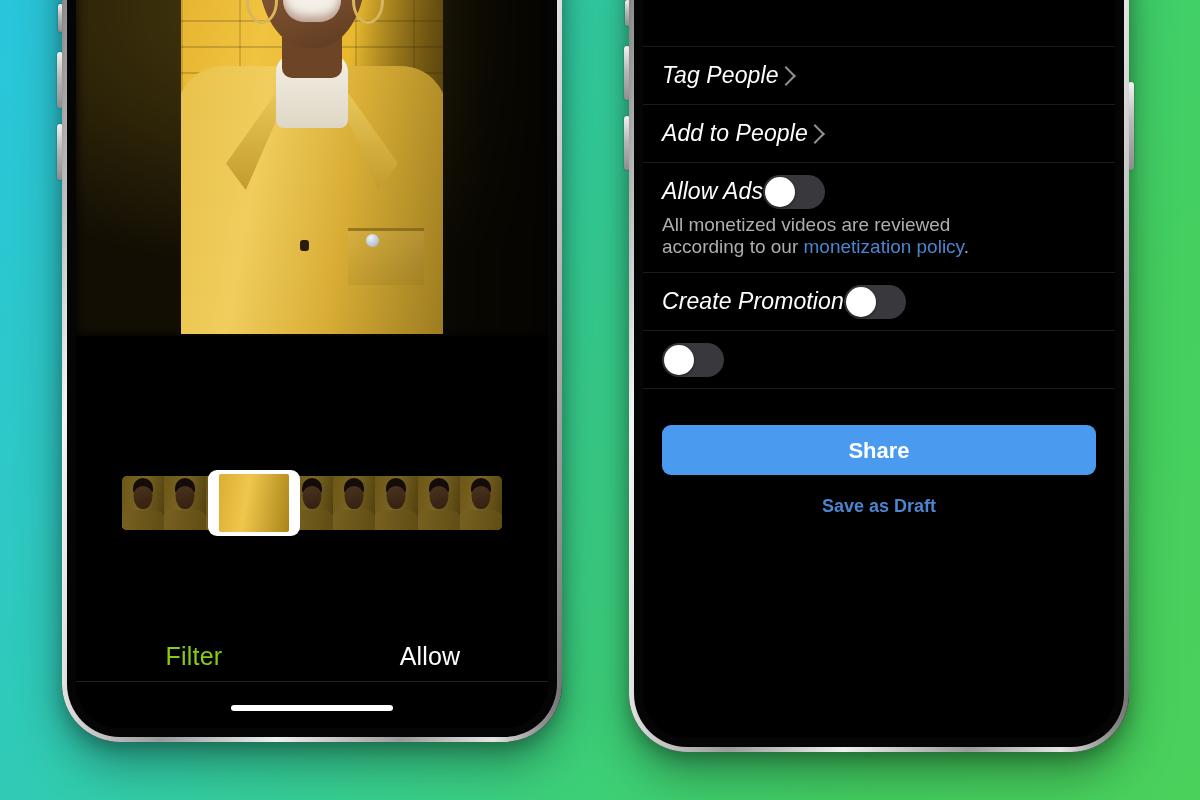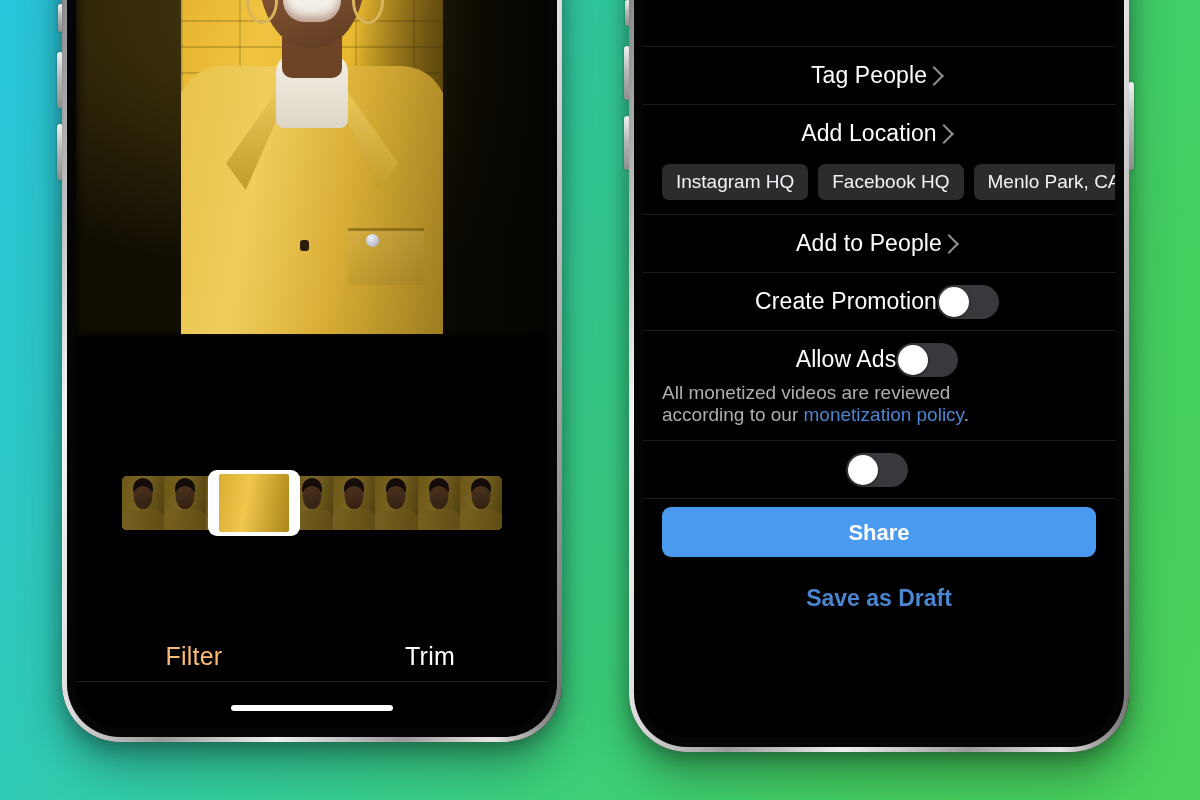--- a/index.html
+++ b/index.html
@@ -273,21 +273,21 @@
     display: flex;
     align-items: center;
     border-bottom: 1px solid #1f1f1f;
   }
   .tab {
     flex: 1;
     text-align: center;
     font-size: 25px;
     letter-spacing: 0.2px;
   }
-  .tab.inactive { color: #fdba74; }
+  .tab.inactive { color: #84cc16; }
   .tab.active   { color: #ffffff; }
   .home-indicator {
     position: absolute;
     left: 50%; transform: translateX(-50%);
     bottom: 17px;
     width: 162px; height: 6px;
     border-radius: 3px;
     background: #ffffff;
   }
 
@@ -315,21 +315,22 @@
   .row {
     position: relative;
     padding: 0 19px;
     border-top: 1px solid #1c1c1e;
   }
   .row:first-of-type { border-top: none; }
   .row-main {
     min-height: 57px;
     display: flex;
     align-items: center;
-    justify-content: center;
+    justify-content: flex-start;
+    font-style: italic;
   }
   .row-label {
     font-size: 23px;
     color: #ffffff;
     letter-spacing: 0.1px;
   }
   .chevron {
     width: 12px; height: 12px;
     border-top: 2.6px solid #8e8e93;
     border-right: 2.6px solid #8e8e93;
@@ -373,46 +374,46 @@
     color: #aeaeb2;
     padding-bottom: 14px;
     margin-top: -6px;
     max-width: 330px;
   }
   .row-sub a {
     color: #4a86d0;
     text-decoration: none;
   }
   .actions {
-    padding: 8px 19px 0 19px;
+    padding: 36px 19px 0 19px;
     border-top: 1px solid #1c1c1e;
   }
   .btn-share {
     display: block;
     width: 100%;
     height: 50px;
     line-height: 50px;
     border: none;
     border-radius: 9px;
     background: #4a9bf0;
     color: #ffffff;
     font-size: 22px;
     font-weight: bold;
     font-family: "Liberation Sans", sans-serif;
     text-align: center;
     cursor: pointer;
   }
   .btn-draft {
     display: block;
     width: 100%;
-    margin-top: 27px;
+    margin-top: 20px;
     background: transparent;
     border: none;
     color: #4a86d0;
-    font-size: 23px;
+    font-size: 18px;
     font-weight: bold;
     font-family: "Liberation Sans", sans-serif;
     cursor: pointer;
     text-align: center;
   }
   .spacer { flex: 1; }
 </style>
 </head>
 <body>
 
@@ -504,21 +505,21 @@
               <div class="fc-head" style="top:3px;width:26px;height:22px;"></div>
               <div class="fc-face" style="top:14px;width:24px;height:28px;"></div>
               <div class="fc-body" style="width:56px;height:22px;"></div>
             </div>
             <div class="grip l"></div>
             <div class="grip r"></div>
           </div>
 
           <div class="tabbar">
             <div class="tab inactive">Filter</div>
-            <div class="tab active">Trim</div>
+            <div class="tab active">Allow</div>
           </div>
           <div class="home-indicator"></div>
         </div>
 
       </div>
     </div>
   </div>
 
   <div class="phone" id="phone-right">
     <div class="sidebtn btn-mute"></div>
@@ -536,60 +537,49 @@
         </div>
 
         <div class="row">
           <div class="row-main">
             <span class="row-label">Tag People</span>
             <span class="chevron"></span>
           </div>
         </div>
 
 
-        <div class="row">
-          <div class="row-main">
-            <span class="row-label">Add Location</span>
-            <span class="chevron"></span>
-          </div>
-          <div class="chips">
-            <span class="chip">Instagram HQ</span>
-            <span class="chip">Facebook HQ</span>
-            <span class="chip">Menlo Park, CA</span>
-          </div>
-        </div>
 
         <div class="row">
           <div class="row-main">
             <span class="row-label">Add to People</span>
             <span class="chevron"></span>
           </div>
+        </div>
+
+        <div class="row">
+          <div class="row-main">
+            <span class="row-label">Allow Ads</span>
+            <span class="toggle">
+              <span class="knob"></span>
+            </span>
+          </div>
+          <div class="row-sub"><span>All monetized videos are reviewed according to our </span><a href="#">monetization policy</a><span>.</span></div>
         </div>
 
         <div class="row">
           <div class="row-main">
             <span class="row-label">Create Promotion</span>
             <span class="toggle">
               <span class="knob"></span>
             </span>
           </div>
         </div>
 
         <div class="row">
           <div class="row-main">
-            <span class="row-label">Allow Ads</span>
-            <span class="toggle">
-              <span class="knob"></span>
-            </span>
-          </div>
-          <div class="row-sub"><span>All monetized videos are reviewed according to our </span><a href="#">monetization policy</a><span>.</span></div>
-        </div>
-
-        <div class="row">
-          <div class="row-main">
             <span class="toggle">
               <span class="knob"></span>
             </span>
           </div>
         </div>
 
         <div class="actions">
           <button class="btn-share">Share</button>
           <button class="btn-draft">Save as Draft</button>
         </div>

